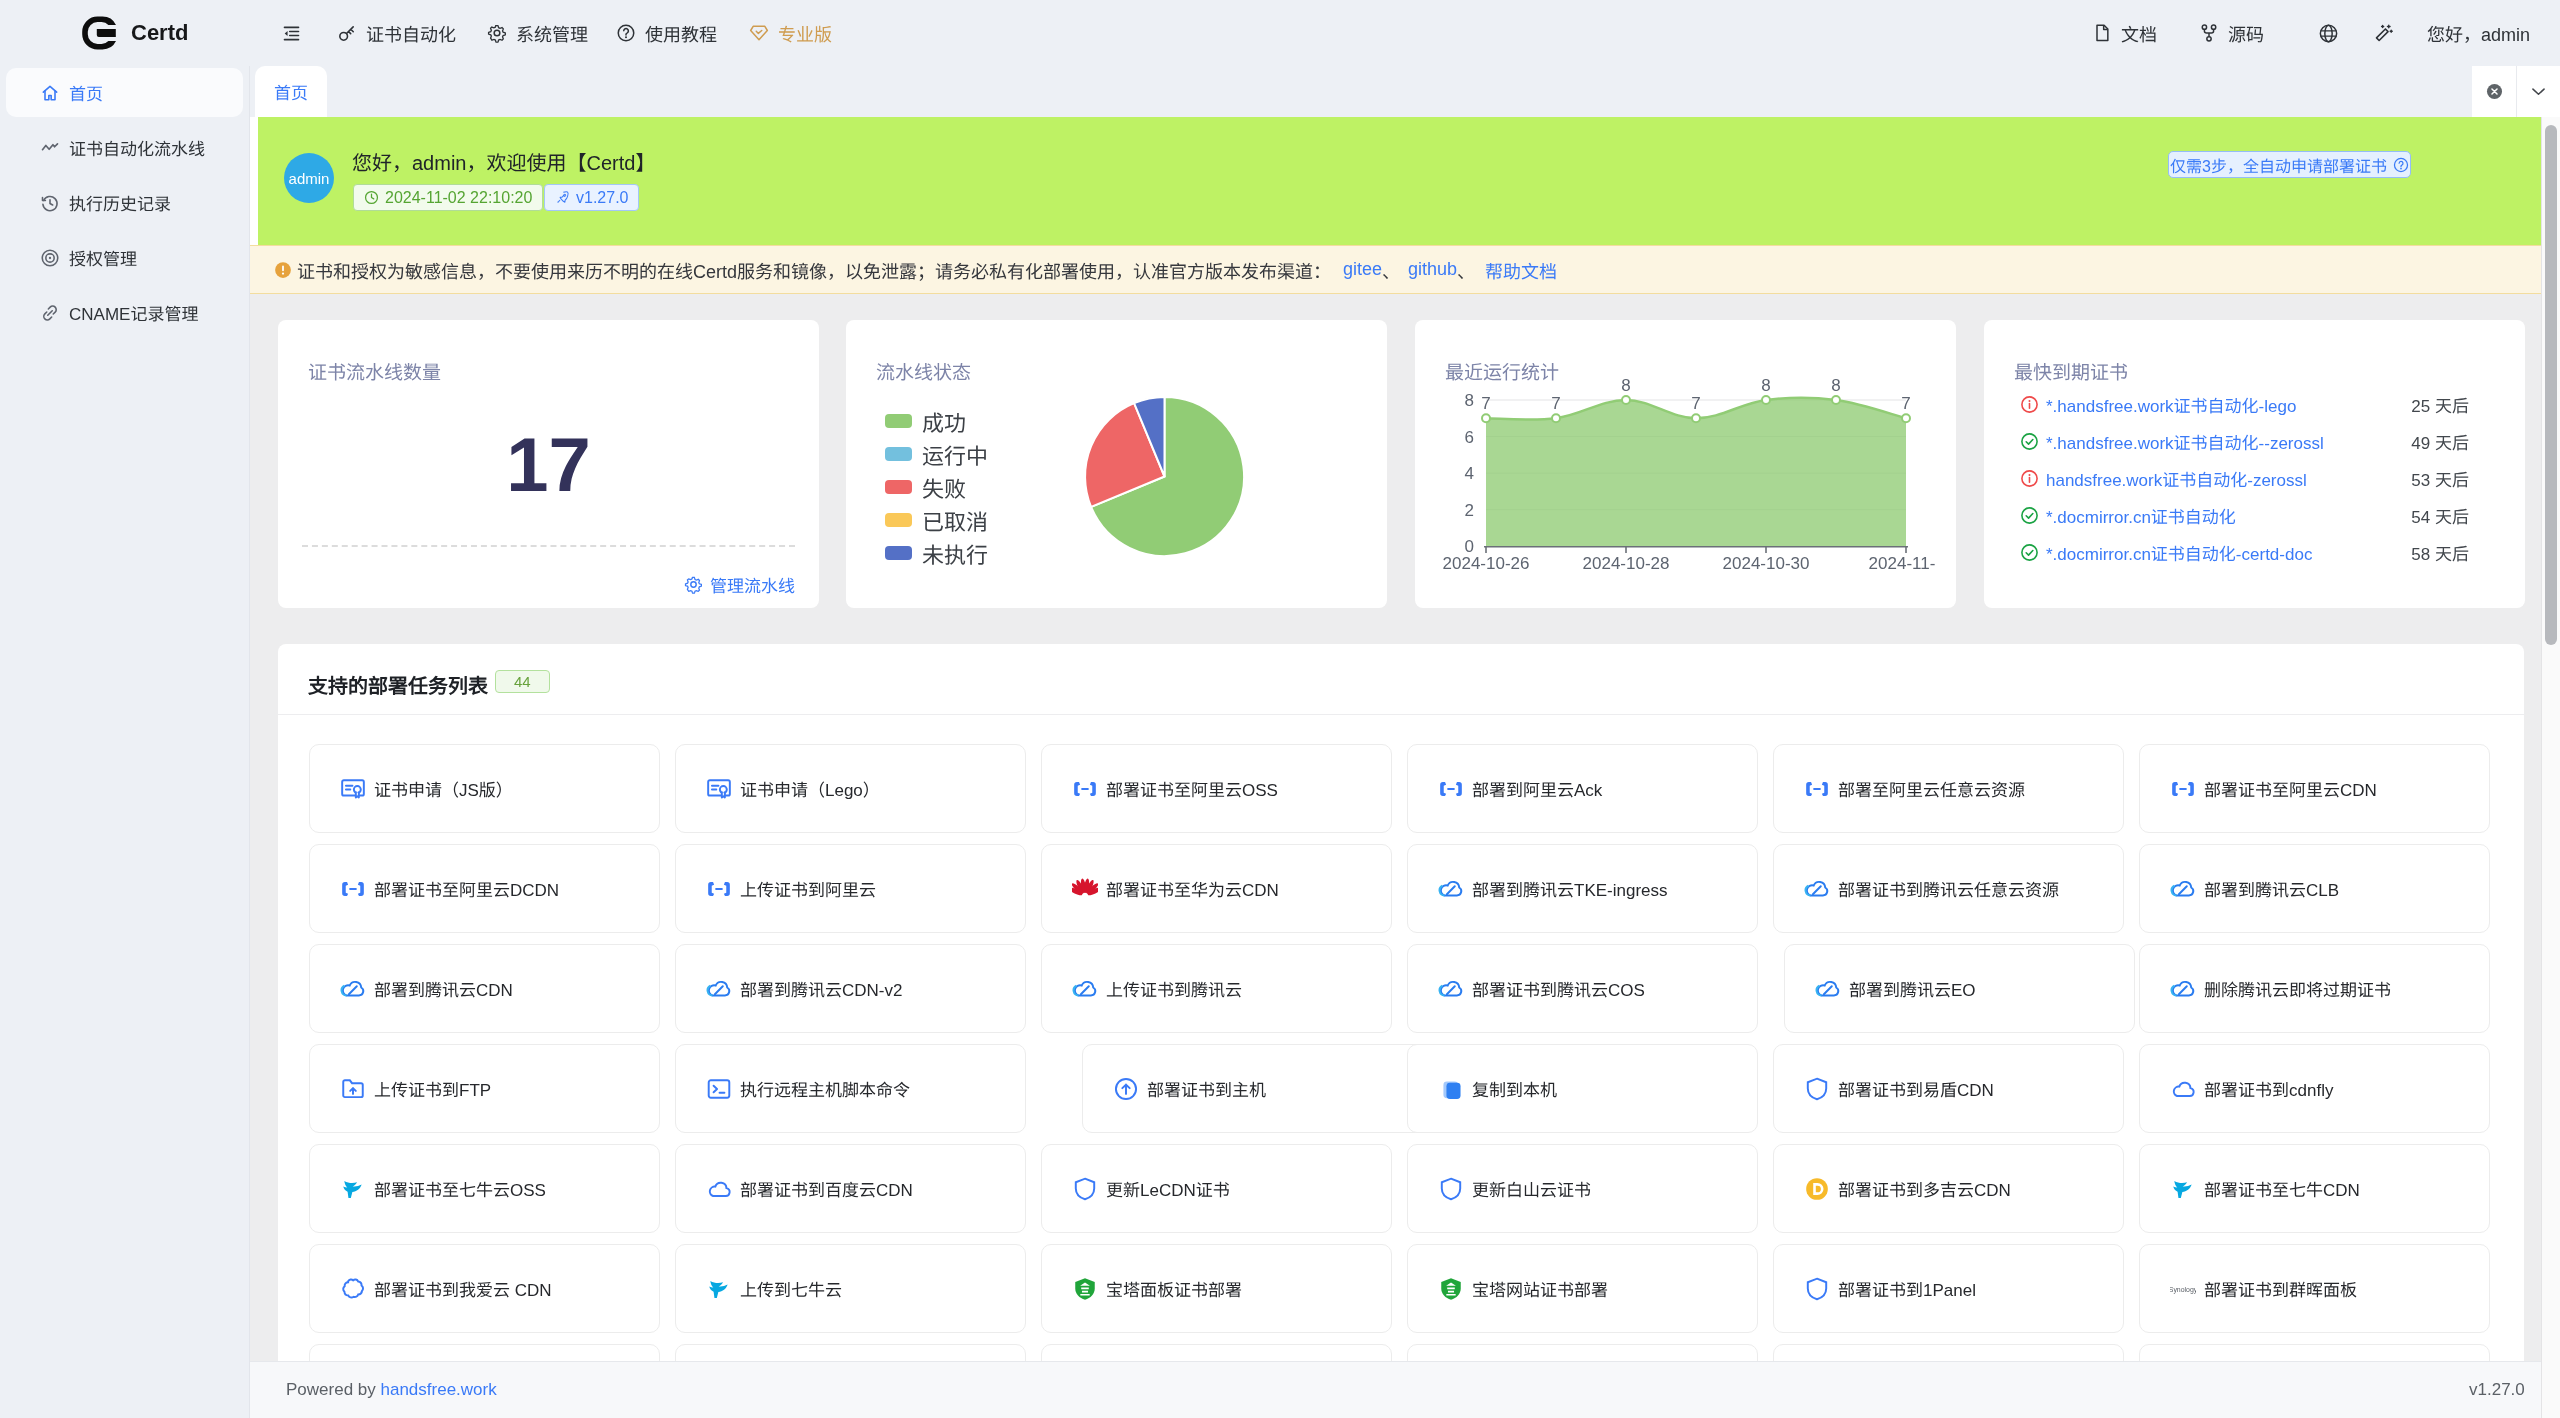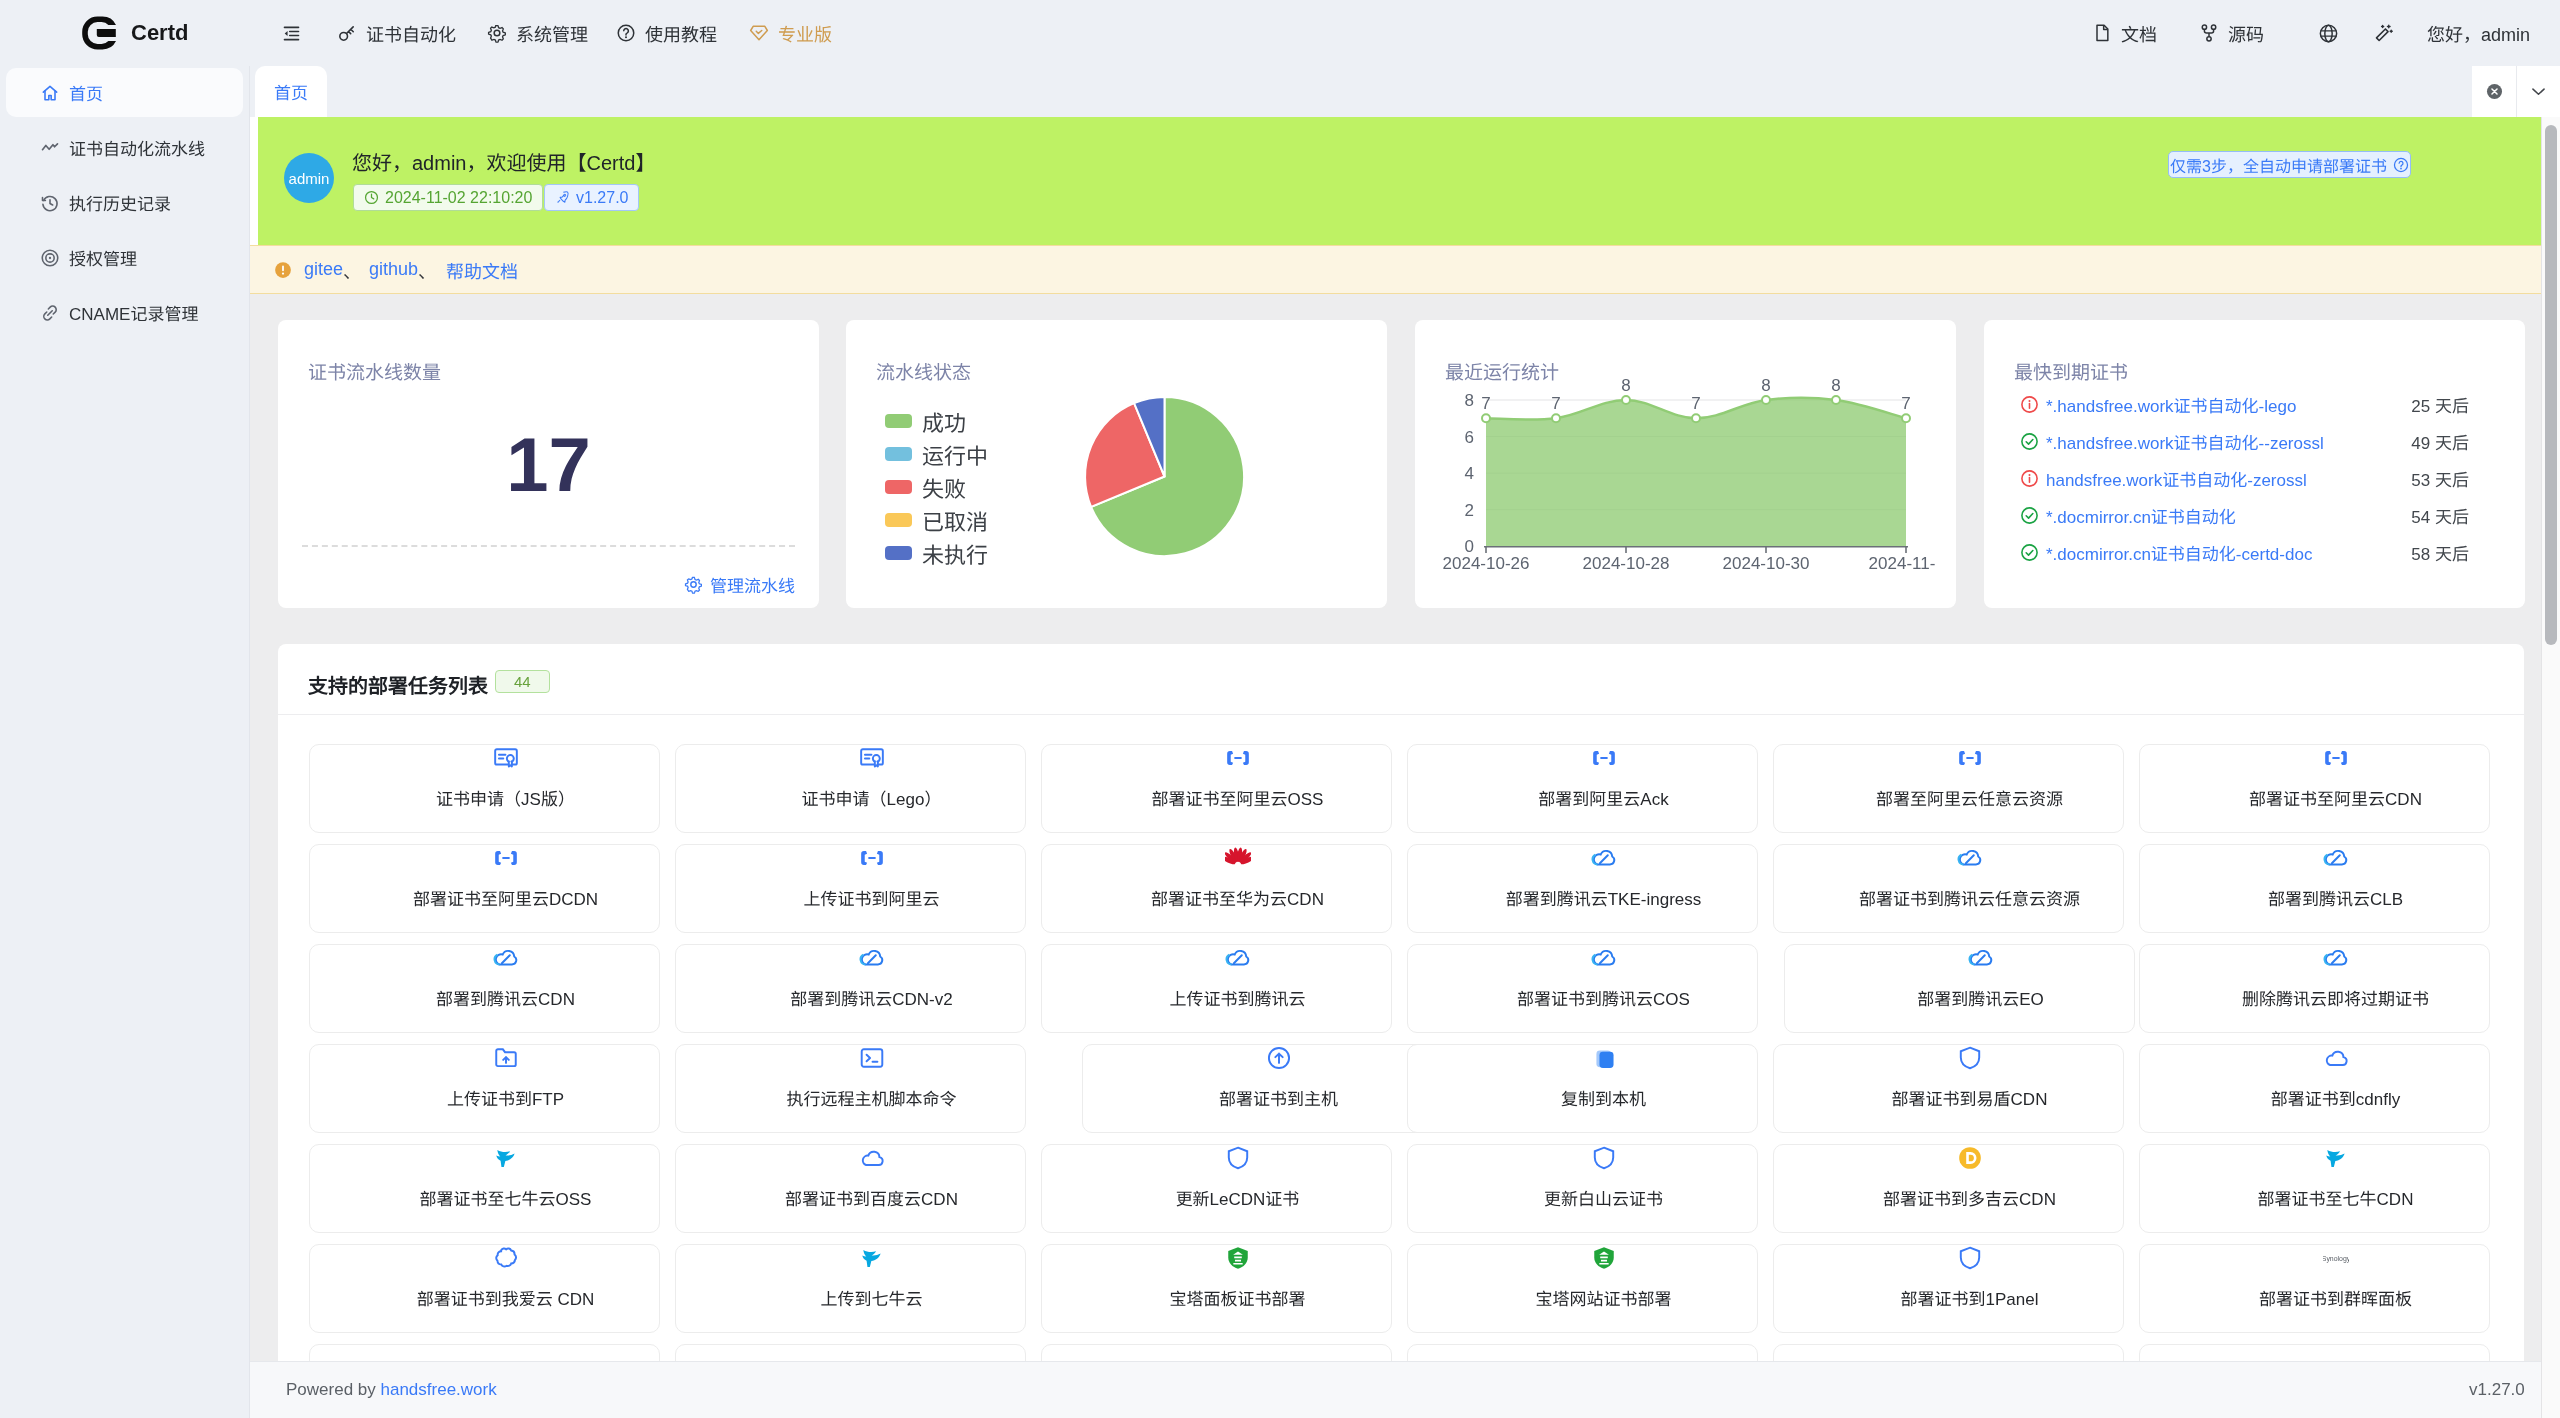--- a/index.html
+++ b/index.html
@@ -31,21 +31,21 @@
 .ctitle { position:absolute; left:30px; top:37px; font-size:19px; color:#7d84a8; }
 .bignum { position:absolute; left:0; top:101px; width:541px; text-align:center; font-size:76px; font-weight:bold; color:#33325a; }
 .dash { position:absolute; left:24px; top:225px; width:493px; border-top:2px dashed #dcdcdc; }
 .mlink { position:absolute; right:24px; top:252px; display:flex; align-items:center; gap:7px; color:#3a7af7; font-size:17px; }
 .legend { position:absolute; left:39px; top:84px; }
 .lrow { display:flex; align-items:center; gap:10px; height:33px; font-size:22px; color:#3c4046; }
 .lsw { width:27px; height:14px; border-radius:4px; }
 .bcard-hd { position:absolute; left:0; top:0; width:2246px; height:71px; border-bottom:1px solid #ededef; }
 .bcard-title { position:absolute; left:30px; top:26px; font-size:20px; font-weight:bold; color:#1e2126; }
 .bbadge { position:absolute; left:217px; top:26px; min-width:32px; height:23px; background:#f0f9eb; border:1px solid #b3e19d; border-radius:4px; color:#67a23c; font-size:15px; display:flex; align-items:center; justify-content:center; padding:0 18px; }
-.cell { position:absolute; background:#fff; border:1px solid #ececec; border-radius:10px; display:flex; align-items:center; padding-left:42px; gap:14px;flex-direction:column; }
+.cell { position:absolute; background:#fff; border:1px solid #ececec; border-radius:10px; display:flex; align-items:center; padding-left:30px; gap:8px; }
 .clabel { font-size:17px; color:#26282c; }
 .cicon { width:26px; height:26px; display:flex; align-items:center; justify-content:center; flex:none; }
 .certrow { position:absolute; left:36px; width:468px; height:23px; display:flex; align-items:center; gap:7px; }
 .certname { font-size:17px; color:#3a7af7; }
 .certdays { position:absolute; right:19px; font-size:17px; color:#42474d; }
 #footer { position:absolute; left:250px; top:1361px; width:2310px; height:57px; background:#f7f8fa; border-top:1px solid #e6e8ec; font-size:17px; color:#5b6066; }
 #scrollbar { position:absolute; left:2541px; top:117px; width:19px; height:1301px; background:#fafafa; border-left:1px solid #e4e4e6; }
 #thumb { position:absolute; left:3px; top:8px; width:12px; height:520px; background:#b7b9bd; border-radius:6px; }
 a { color:#3a7af7; text-decoration:none; }
 </style></head>
@@ -203,21 +203,21 @@
           <circle cx="12" cy="17.4" r="1.3" fill="#3a7af7"></circle>
         </svg>
       </div>
 </div>
 <div id="warnbar"><span style="margin-left:24px;display:flex;align-items:center">
         <svg width="18" height="18" viewBox="0 0 24 24" fill="none" xmlns="http://www.w3.org/2000/svg">
           <circle cx="12" cy="12" r="10.5" fill="#e6a23c"></circle>
           <rect x="10.8" y="6" width="2.4" height="7.6" rx="1.2" fill="#fff"></rect>
           <circle cx="12" cy="16.8" r="1.5" fill="#fff"></circle>
         </svg>
-      </span><a style="margin-left:12px">gitee</a>、<a style="margin-left:8px">github</a>、<a style="margin-left:10px">帮助文档</a></div>
+      </span><span style="margin-left:5px">证书和授权为敏感信息，不要使用来历不明的在线Certd服务和镜像，以免泄露；请务必私有化部署使用，认准官方版本发布渠道：</span><a style="margin-left:12px">gitee</a>、<a style="margin-left:8px">github</a>、<a style="margin-left:10px">帮助文档</a></div>
 <div id="graybg"></div>
 </div>
 <svg id="overlay" class="abs" style="left:0;top:0" width="2560" height="1418" viewBox="0 0 2560 1418" xmlns="http://www.w3.org/2000/svg" font-family="Liberation Sans">
 </svg>
 <div class="card" style="left:278px;top:320px;width:541px;height:288px">
   <div class="ctitle">证书流水线数量</div>
   <div class="bignum">17</div>
   <div class="dash"></div>
   <div class="mlink">
       <svg width="19" height="19" viewBox="0 0 24 24" fill="none" xmlns="http://www.w3.org/2000/svg">

